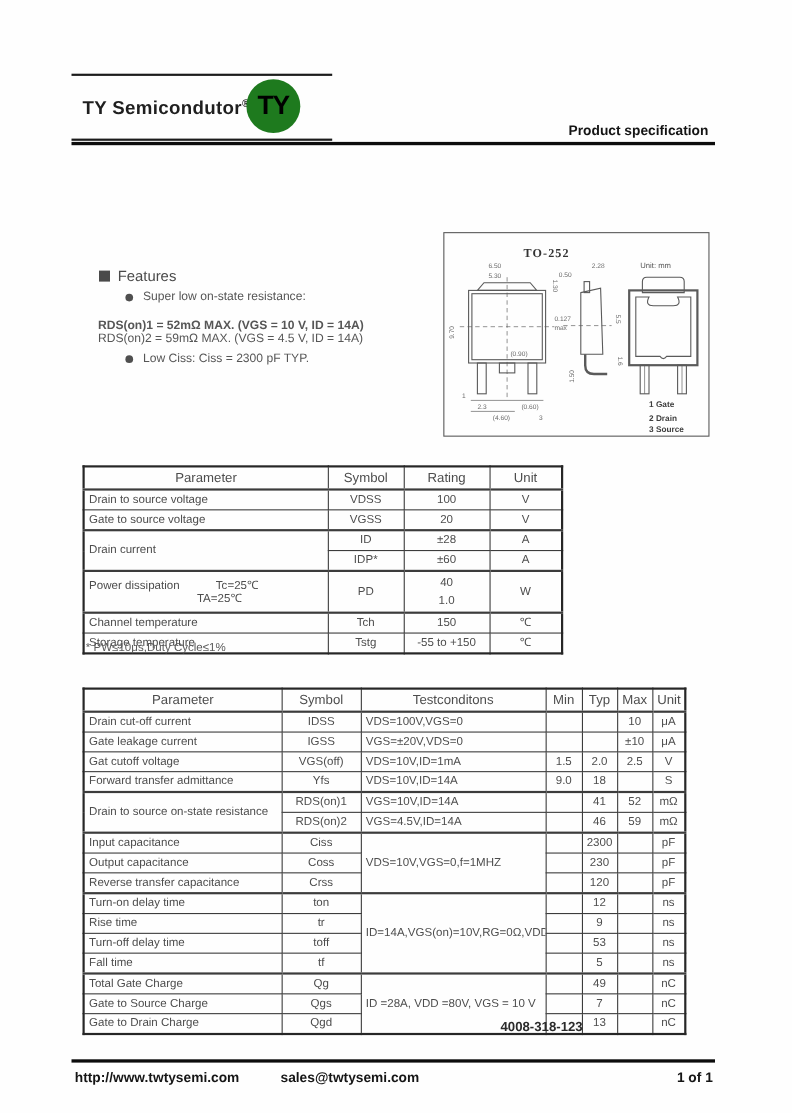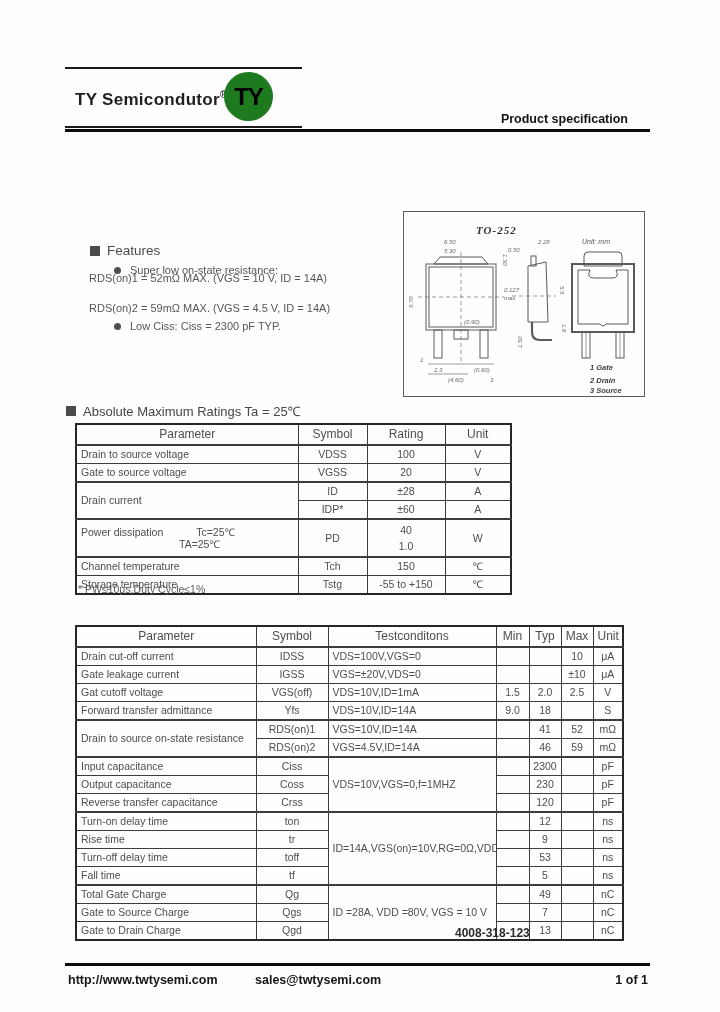--- a/index.html
+++ b/index.html
@@ -7,36 +7,36 @@
         font-family:"Liberation Sans",sans-serif;color:#474747;overflow:hidden;}
 
   
   .logo-top-line{position:absolute;left:65px;top:67px;width:237px;height:2px;background:#1b1b1b;}
   .logo-bottom-line{position:absolute;left:65px;top:126px;width:237px;height:2px;background:#1b1b1b;}
   .brand{position:absolute;left:75px;top:89px;font-size:17px;font-weight:bold;color:#1f1f1f;letter-spacing:.3px;}
   .brand sup{font-size:10px;}
   .logo-circle{position:absolute;left:224px;top:72px;width:49px;height:49px;border-radius:50%;
                display:flex;align-items:center;justify-content:center;
                color:#000000;font-weight:bold;font-size:24px;letter-spacing:-1px;}
-  .spec-label{position:absolute;left:344px;top:112px;width:284px;text-align:right;
+  .spec-label{position:absolute;left:360px;top:112px;width:284px;text-align:right;
               font-size:12.5px;font-weight:bold;color:#141414;}
   .main-rule{position:absolute;left:65px;top:129px;width:585px;height:3px;background:#0c0c0c;}
   .part-number{position:absolute;left:360px;top:139px;width:286px;text-align:right;
                font-size:21px;font-weight:bold;color:#1b1b1b;}
 
   
   .features{position:absolute;left:66px;top:243px;width:350px;font-size:11px;color:#565656;}
   .feat-title{position:absolute;left:0;top:0;font-size:13.5px;color:#4a4a4a;display:flex;align-items:center;}
   .sq{display:inline-block;width:10px;height:10px;background:#4a4a4a;margin-right:7px;}
   .dot{display:inline-block;width:7px;height:7px;border-radius:50%;background:#4f4f4f;margin-right:9px;}
   .feat-line{position:absolute;left:0;display:flex;align-items:center;padding-left:48px;}
   .feat-sub{position:absolute;left:23px;}
 
   
-  .pkg-box{position:absolute;left:403px;top:211px;width:240px;height:184px;border:1px solid #5a5a5a;font-style:italic;}
+  .pkg-box{position:absolute;left:403px;top:211px;width:240px;height:184px;border:1px solid #5a5a5a;}
   .pkg-box svg{display:block;}
   .pkg-dim{font-size:6px;fill:#6a6a6a;}
   .pkg-pin{font-size:7.5px;font-weight:bold;fill:#3d3d3d;}
   .pkg-title{font-size:11px;font-weight:bold;fill:#333;font-family:"Liberation Serif",serif;letter-spacing:1px;}
   .pkg-unit{font-size:7px;fill:#555;}
 
   
   .sec-title{position:absolute;font-size:13px;color:#454545;display:flex;align-items:center;}
 
   
@@ -78,21 +78,21 @@
 
   <div class="features">
     <div class="feat-title" style="top:0;padding-left:24px;">
         <span class="sq"></span>
         <span>Features</span>
       </div>
     <div class="feat-line" style="top:21px;">
         <span class="dot"></span>
         <span>Super low on-state resistance:</span>
       </div>
-    <div class="feat-sub" style="top:29px;">RDS(on)1 = 52mΩ MAX. (VGS = 10 V, ID = 14A)</div>
+    <div class="feat-sub" style="top:47px;font-weight:bold;">RDS(on)1 = 52mΩ MAX. (VGS = 10 V, ID = 14A)</div>
     <div class="feat-sub" style="top:59px;">RDS(on)2 = 59mΩ MAX. (VGS = 4.5 V, ID = 14A)</div>
     <div class="feat-line" style="top:77px;">
         <span class="dot"></span>
         <span>Low Ciss: Ciss = 2300 pF TYP.</span>
       </div>
   </div>
 
   <div class="pkg-box">
     <svg width="238" height="182" viewBox="0 0 238 182">
       <text class="pkg-title" x="72" y="22">TO-252</text>
@@ -143,24 +143,20 @@
         <rect x="212" y="120" width="8" height="26"></rect>
         <line x1="182" y1="120" x2="182" y2="146" stroke-width="0.6"></line>
         <line x1="216" y1="120" x2="216" y2="146" stroke-width="0.6"></line>
       </g>
       <text class="pkg-pin" x="186" y="158">1 Gate</text>
       <text class="pkg-pin" x="186" y="171">2 Drain</text>
       <text class="pkg-pin" x="186" y="181">3 Source</text>
     </svg>
   </div>
 
-  <div class="sec-title" style="left:66px;top:402px;">
-    <span class="sq"></span>
-    <span>Absolute Maximum Ratings Ta = 25℃</span>
-  </div>
 
   <table class="amr-table">
     <colgroup>
         <col style="width:222px">
         <col style="width:69px">
         <col style="width:78px">
         <col style="width:66px">
       </colgroup>
     <tbody>
         <tr>

